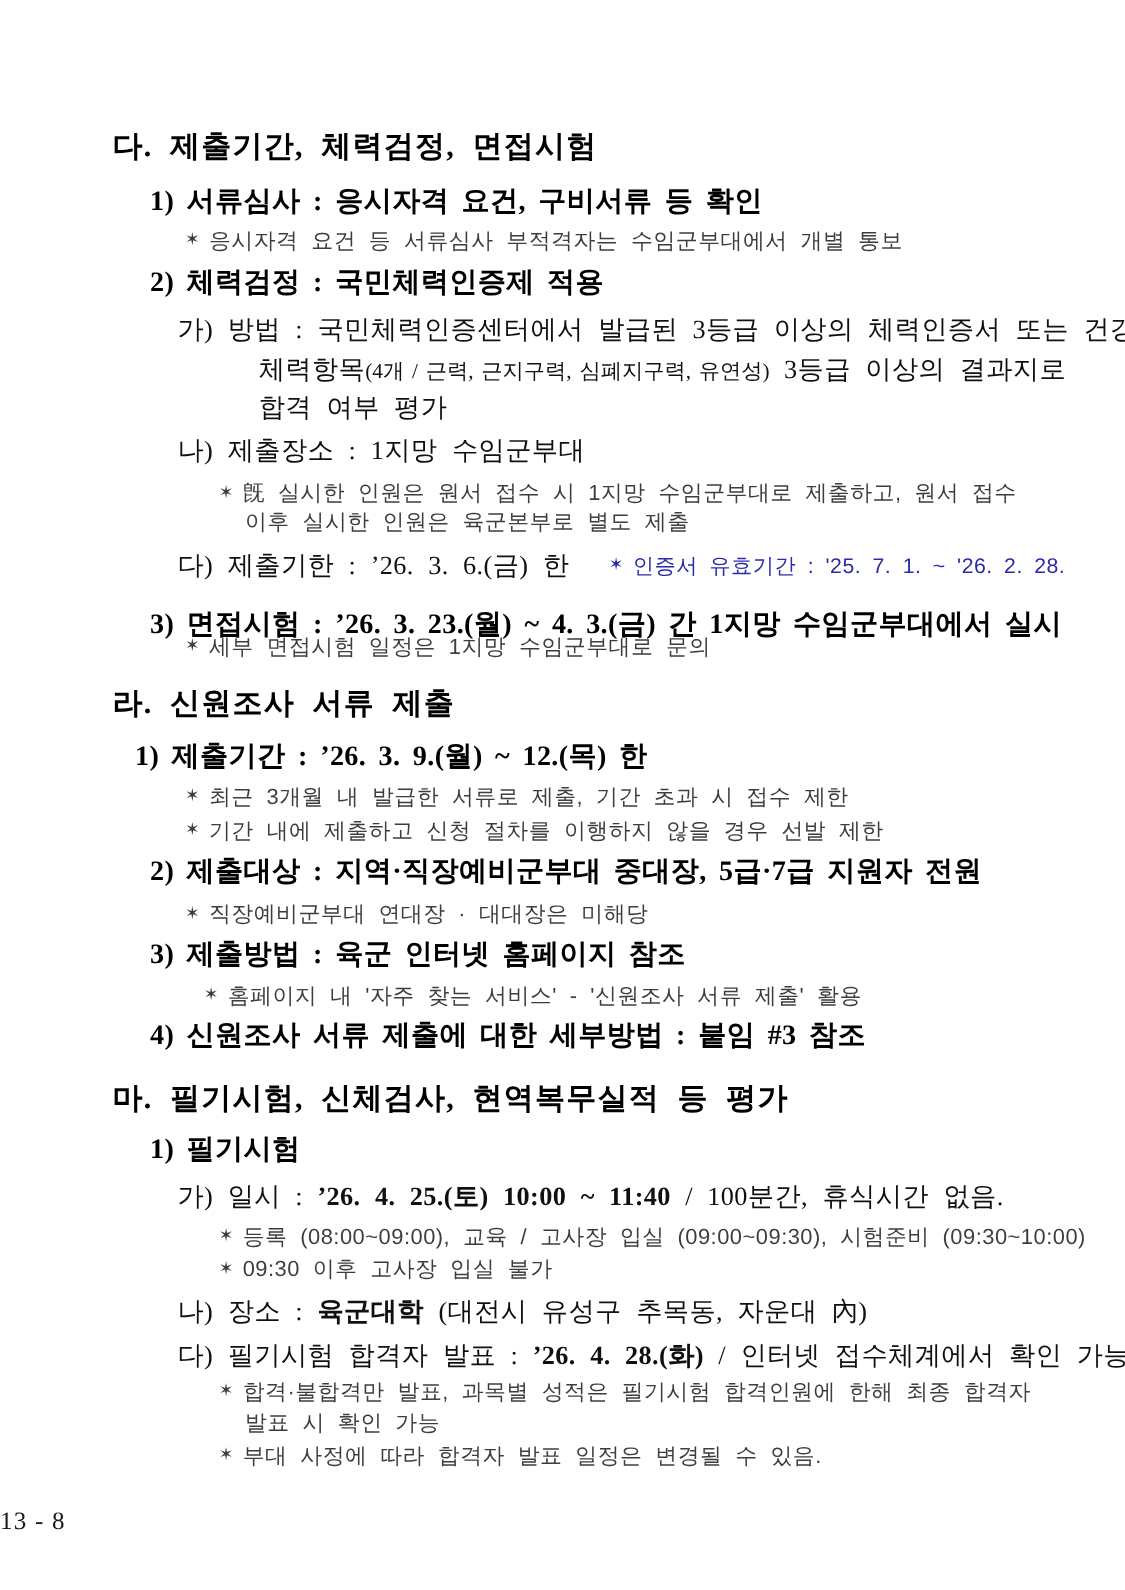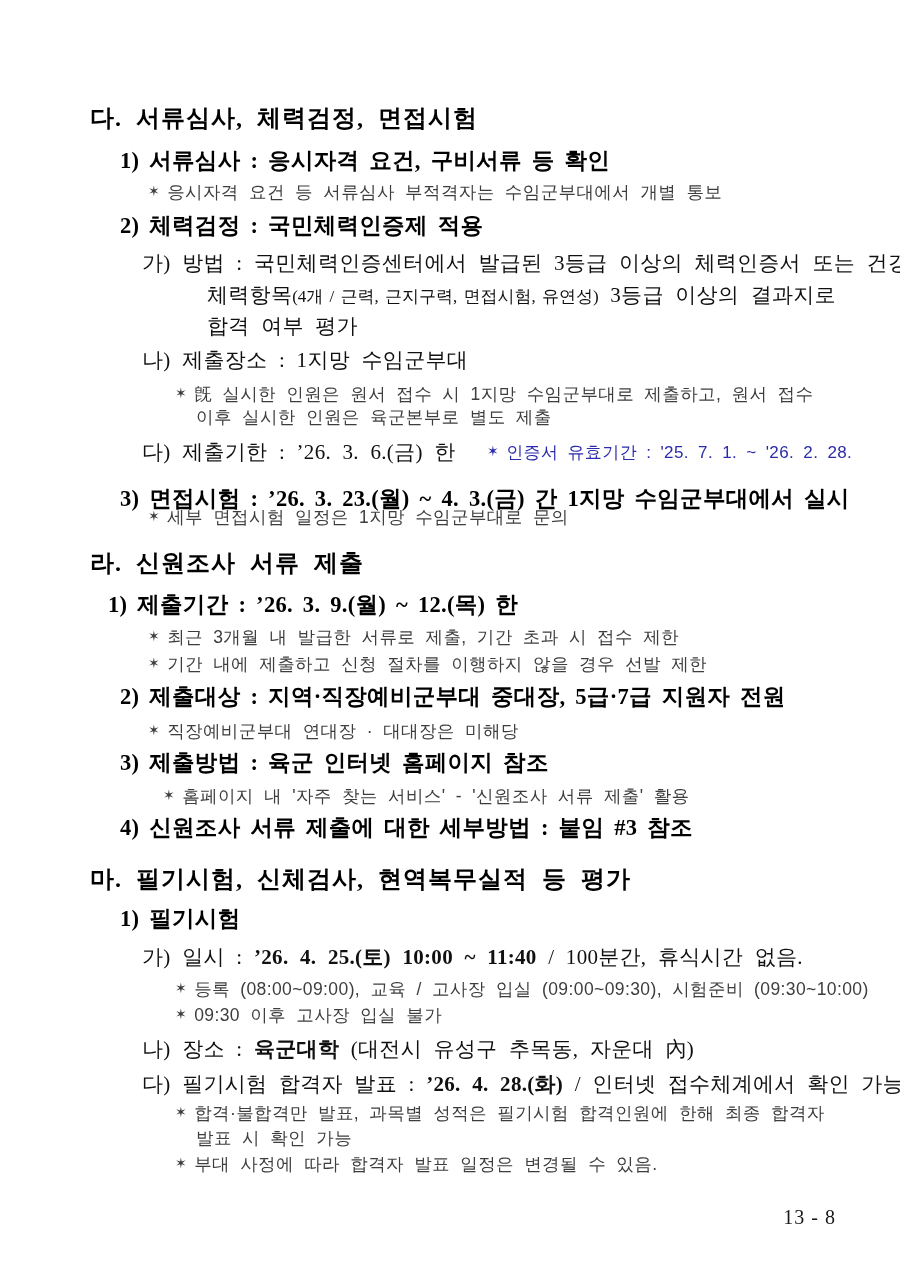--- a/index.html
+++ b/index.html
@@ -39,37 +39,37 @@
     color: #3d3d3d;
   }
   .blue-note {
     font-family: "Liberation Sans", "DejaVu Sans", sans-serif;
     font-size: 17px; font-weight: 400;
     color: #2b2baa;
     letter-spacing: 0.4px; word-spacing: 4px;
   }
   .blue-note .bullet { color: #2b2baa; }
   .page-num {
-    left: 0; width: 836px; text-align: right;
+    left: 0; width: 836px; text-align: left;
     font-size: 20px; color: #1a1a1a;
     letter-spacing: 1px;
   }
 </style>
 </head>
 <body>
 
-<div class="line h1" style="left:90px; top:105px">다. 서류심사, 체력검정, 면접시험</div>
+<div class="line h1" style="left:90px; top:105px">다. 제출기간, 체력검정, 면접시험</div>
 
 <div class="line l2" style="left:120px; top:148px">1) 서류심사 : 응시자격 요건, 구비서류 등 확인</div>
 <div class="line fn" style="left:148px; top:182px"><span class="bullet">✶</span><span>응시자격 요건 등 서류심사 부적격자는 수임군부대에서 개별 통보</span></div>
 
 <div class="line l2" style="left:120px; top:213px">2) 체력검정 : 국민체력인증제 적용</div>
 
 <div class="line l3" style="left:142px; top:251px">가) 방법 : 국민체력인증센터에서 발급된 3등급 이상의 체력인증서 또는 건강</div>
-<div class="line l3" style="left:207px; top:283px"><span>체력항목</span><span class="small-paren">(4개 / 근력, 근지구력, 면접시험, 유연성)</span><span> 3등급 이상의 결과지로</span></div>
+<div class="line l3" style="left:207px; top:283px"><span>체력항목</span><span class="small-paren">(4개 / 근력, 근지구력, 심폐지구력, 유연성)</span><span> 3등급 이상의 결과지로</span></div>
 <div class="line l3" style="left:207px; top:314px">합격 여부 평가</div>
 
 <div class="line l3" style="left:142px; top:348px">나) 제출장소 : 1지망 수임군부대</div>
 <div class="line fn" style="left:175px; top:384px"><span class="bullet">✶</span><span>旣 실시한 인원은 원서 접수 시 1지망 수임군부대로 제출하고, 원서 접수</span></div>
 <div class="line fn" style="left:196px; top:407px">이후 실시한 인원은 육군본부로 별도 제출</div>
 
 <div class="line l3" style="left:142px; top:440px">다) 제출기한 : ’26. 3. 6.(금) 한</div>
 <div class="line blue-note" style="left:487px; top:443px"><span class="bullet">✶</span><span>인증서 유효기간 : '25. 7. 1. ~ '26. 2. 28.</span></div>
 
 <div class="line l2" style="left:120px; top:486px">3) 면접시험 : ’26. 3. 23.(월) ~ 4. 3.(금) 간 1지망 수임군부대에서 실시</div>

